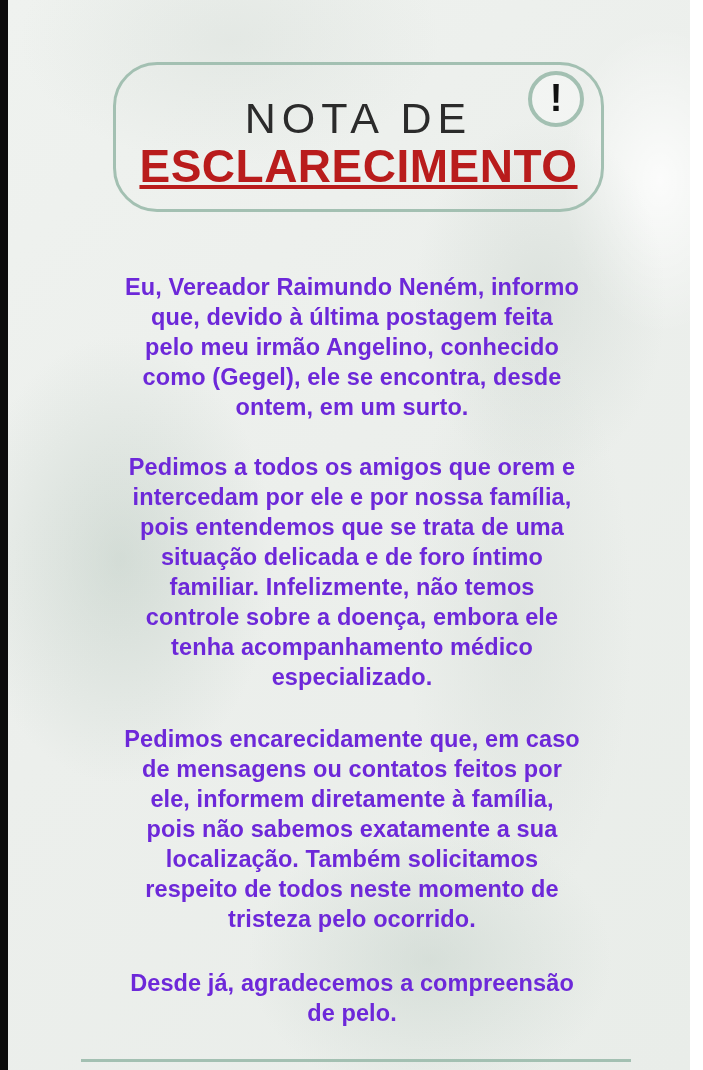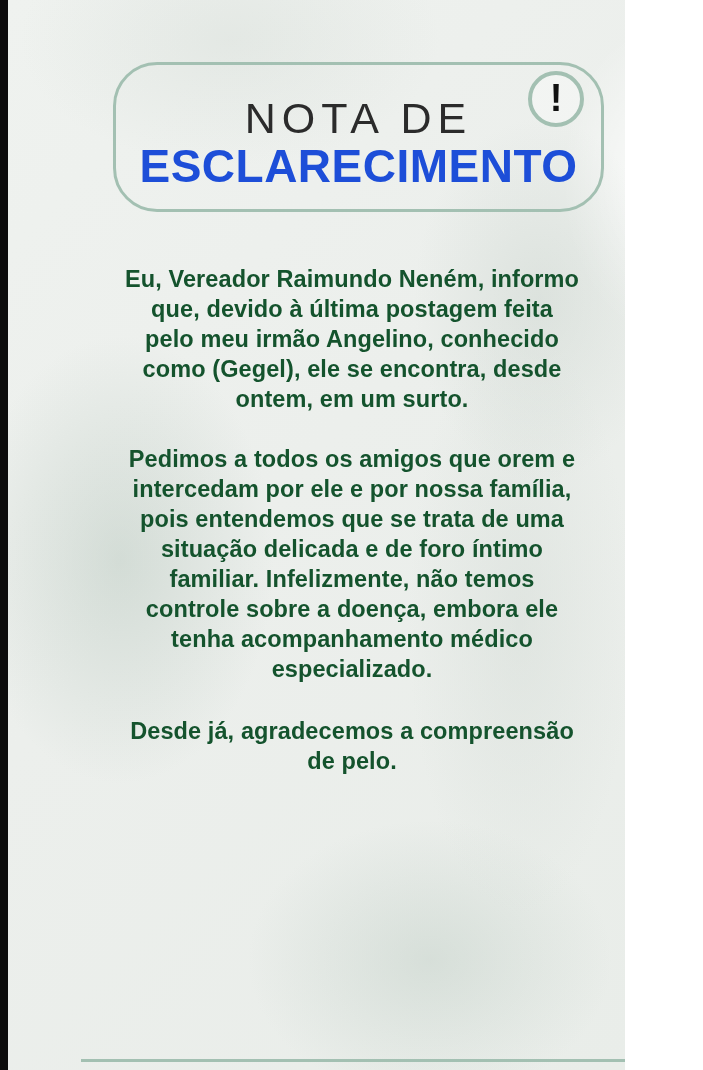--- a/index.html
+++ b/index.html
@@ -3,21 +3,21 @@
 <meta charset="utf-8">
 <style>
   html, body {
     margin: 0;
     padding: 0;
     background: #ffffff;
     font-family: "Liberation Sans", sans-serif;
   }
   .canvas {
     position: relative;
-    width: 625px;
+    width: 690px;
     height: 1070px;
     overflow: hidden;
     background-color: #eef1ee;
   }
   
   .texture {
     position: absolute;
     inset: 0;
     background:
       radial-gradient(220px 320px at 120px 560px, rgba(173,191,180,0.40), rgba(173,191,180,0) 70%),
@@ -56,22 +56,23 @@
     font-size: 43px;
     font-weight: 500;
     letter-spacing: 6px;
     color: #2b2b2b;
     line-height: 1.0;
   }
   .title-line2 {
     font-size: 46px;
     font-weight: 800;
     letter-spacing: 0.5px;
-    color: #1d4ed8;
+    color: #b91c1c;
     line-height: 1.15;
+    text-decoration: underline;
   }
   .alert-badge {
     position: absolute;
     left: 528px;
     top: 71px;
     width: 48px;
     height: 48px;
     border: 4px solid #a3c0b2;
     border-radius: 50%;
     background: rgba(255,255,255,0.35);
@@ -87,25 +88,25 @@
     transform: translateY(-1px);
   }
   .content {
     position: absolute;
     top: 256px;
     left: 104px;
     width: 496px;
     text-align: center;
   }
   .content p {
-    margin: 8px 0 30px 0;
+    margin: 16px 0 30px 0;
     font-size: 23.5px;
     line-height: 30px;
     font-weight: 700;
-    color: #14532d;
+    color: #6d28d9;
     white-space: pre-line;
     letter-spacing: 0.1px;
   }
   .content p.para-2 { margin-bottom: 32px; }
   .content p.para-3 { margin-bottom: 34px; }
   .footer-divider {
     position: absolute;
     left: 81px;
     top: 1059px;
     width: 550px;
@@ -137,18 +138,25 @@
 como (Gegel), ele se encontra, desde
 ontem, em um surto.</p>
     <p class="para-2">Pedimos a todos os amigos que orem e
 intercedam por ele e por nossa família,
 pois entendemos que se trata de uma
 situação delicada e de foro íntimo
 familiar. Infelizmente, não temos
 controle sobre a doença, embora ele
 tenha acompanhamento médico
 especializado.</p>
+    <p class="para-3">Pedimos encarecidamente que, em caso
+de mensagens ou contatos feitos por
+ele, informem diretamente à família,
+pois não sabemos exatamente a sua
+localização. Também solicitamos
+respeito de todos neste momento de
+tristeza pelo ocorrido.</p>
     <p class="para-4">Desde já, agradecemos a compreensão
 de pelo.</p>
   </div>
 
   <div class="footer-divider"></div>
 </div>
 
 </body></html>

